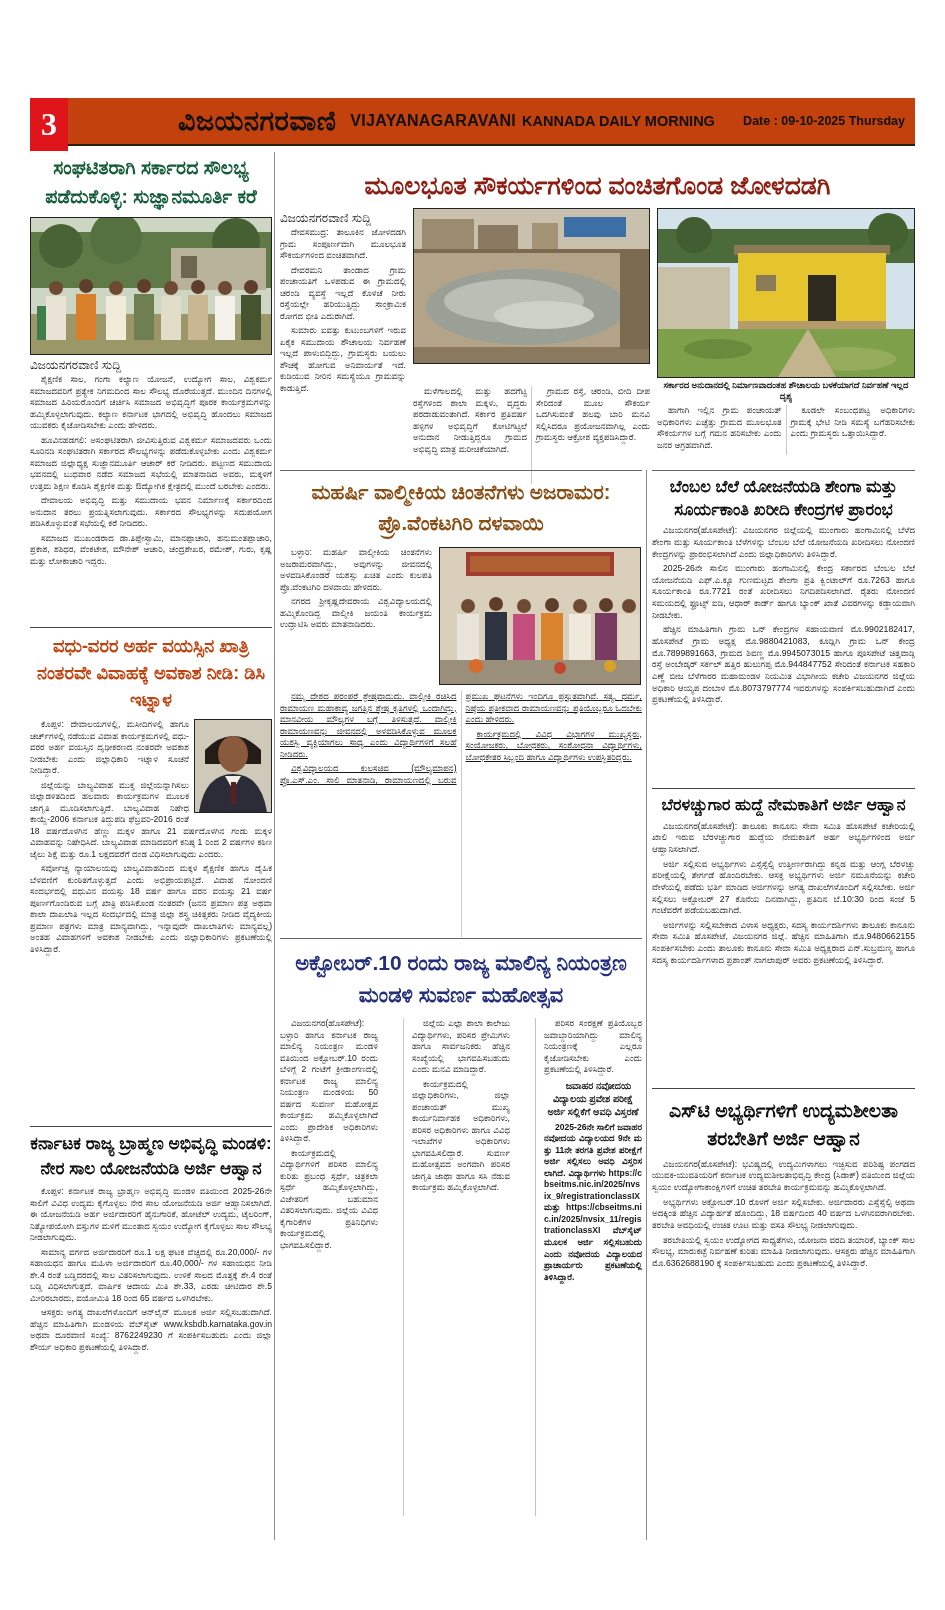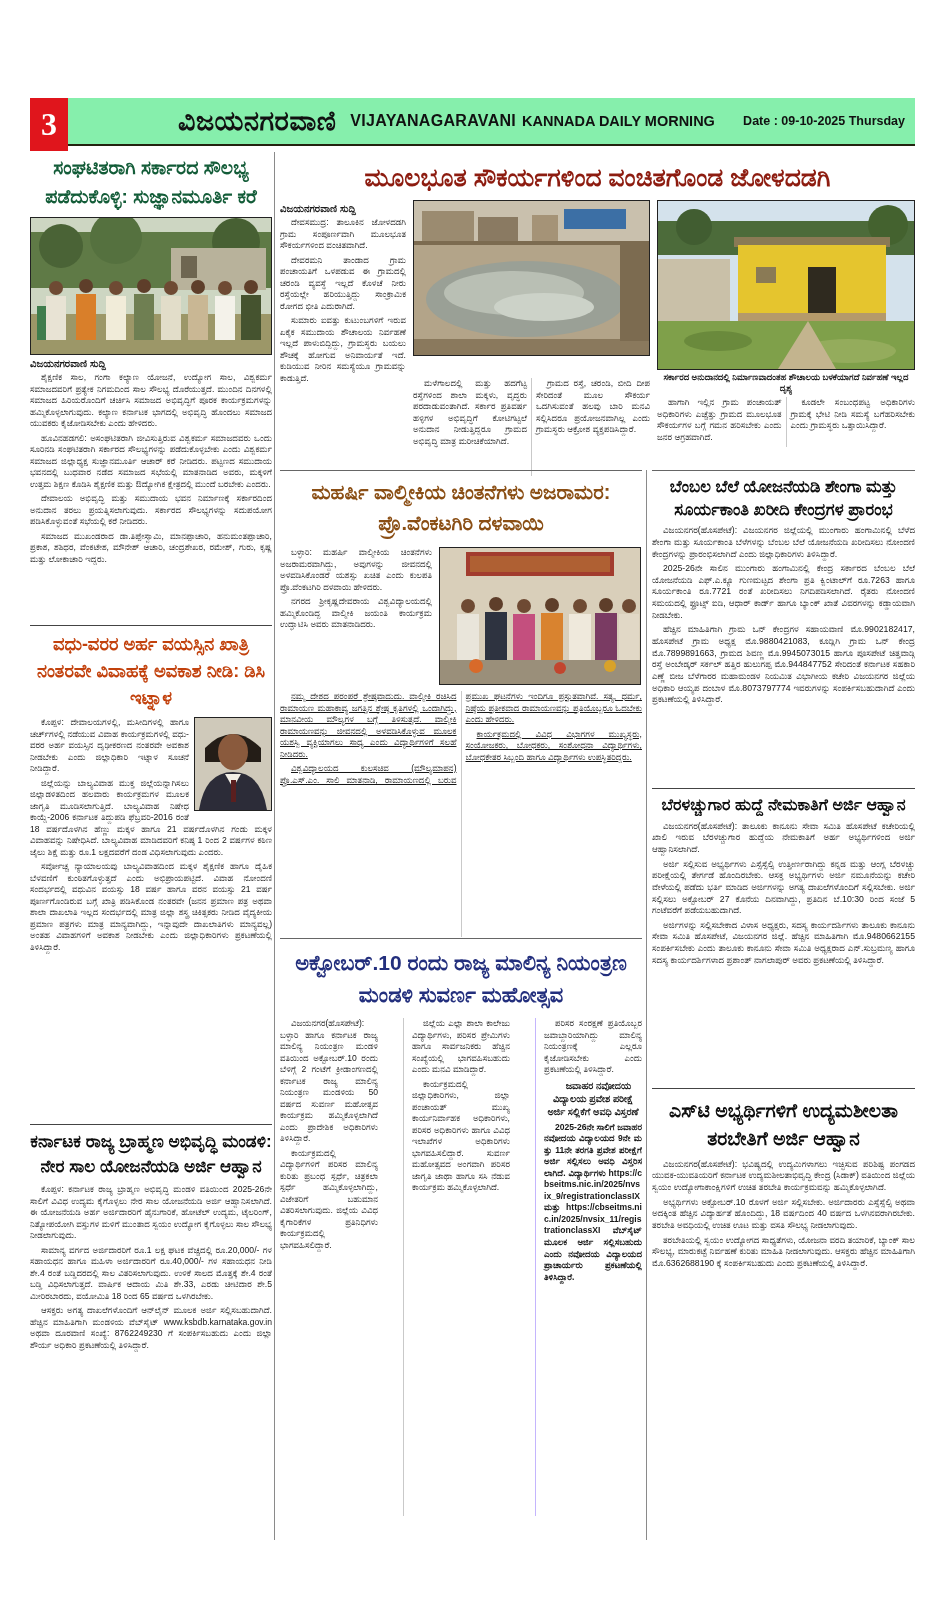--- a/index.html
+++ b/index.html
@@ -1,37 +1,37 @@
 <!DOCTYPE html>
 <html><head>
 <meta charset="utf-8">
 <style>
   html,body{margin:0;padding:0;background:#e8e8e8;}
   .page{position:relative;width:945px;height:1610px;background:#ffffff;margin:0 auto;
         font-family:"Liberation Sans","DejaVu Sans",sans-serif;color:#1a1a1a;overflow:hidden;}
   .abs{position:absolute;}
   
-  .hdr-band{left:68px;top:98px;width:847px;height:46px;background:#86efac;display:flex;align-items:center;border-bottom:2px solid #23230f;text-align:right;}
+  .hdr-band{left:68px;top:98px;width:847px;height:46px;background:#c2410c;display:flex;align-items:center;border-bottom:2px solid #23230f;text-align:right;}
   .hdr-num{left:30px;top:98px;width:38px;height:53px;background:#e0151c;color:#fff;display:flex;align-items:center;justify-content:center;
            font-family:"Liberation Serif",serif;font-size:32px;font-weight:bold;}
   .kn-title{font-size:27px;font-weight:bold;color:#111;margin-left:110px;letter-spacing:0.5px;}
   .en-title{font-size:16px;font-weight:bold;color:#111;margin-left:14px;letter-spacing:0.3px;}
   .en-sub{font-size:14.5px;font-weight:600;color:#111;margin-left:6px;}
   .hdr-date{margin-left:auto;margin-right:10px;font-size:12.5px;font-weight:bold;color:#111;}
   
   .vrule{border-left:1px solid #8a8a8a;width:0;}
   .divider{border-top:1px solid #444;margin:5px 0;}
   
   .body-text{font-size:8.6px;line-height:1.34;text-align:justify;color:#171717;overflow:hidden;}
   .body-text p{margin:0 0 3px 0;text-indent:11px;}
-  .byline{font-size:10px;font-weight:bold;margin:3px 0 2px 0;}
+  .byline{font-size:12px;font-weight:normal;margin:3px 0 2px 0;}
   .caption{font-size:8.5px;font-weight:bold;text-align:center;line-height:1.3;margin-top:2px;}
   .hl{font-weight:bold;text-align:center;}
   .hl-green{font-size:19px;line-height:1.5;color:#135c38;margin:2px 0 6px 0;}
-  .hl-red{font-size:25px;line-height:1.2;color:#8d1c10;margin:12px 0 8px 0;}
+  .hl-red{font-size:25px;line-height:1.2;color:#8d1c10;margin:20px 0 8px 0;}
   .hl-brown{font-size:20px;line-height:1.55;color:#8a4e14;margin:6px 0 8px 0;}
   .hl-navy{font-size:21px;line-height:1.5;color:#232f7d;margin:8px 0 8px 0;}
   .hl-black-lg{font-size:18px;line-height:1.5;color:#c2410c;margin:4px 0 5px 0;}
   .hl-black-md{font-size:17px;line-height:1.45;color:#0d0d0d;margin:4px 0 5px 0;}
   .hl-black-sm{font-size:16px;line-height:1.4;color:#0d0d0d;margin:4px 0 4px 0;}
   .hl-black-xl{font-size:19px;line-height:1.5;color:#0d0d0d;margin:8px 0 5px 0;}
   .sub-head{font-size:9.6px;font-weight:bold;text-align:center;line-height:1.4;margin:4px 0;text-indent:0;}
   .url-text{word-break:break-all;font-weight:bold;}
   .photo{border:1px solid #222;display:block;}
   .cols2{column-count:2;column-gap:9px;column-rule:1px solid #c9c9c9;}

